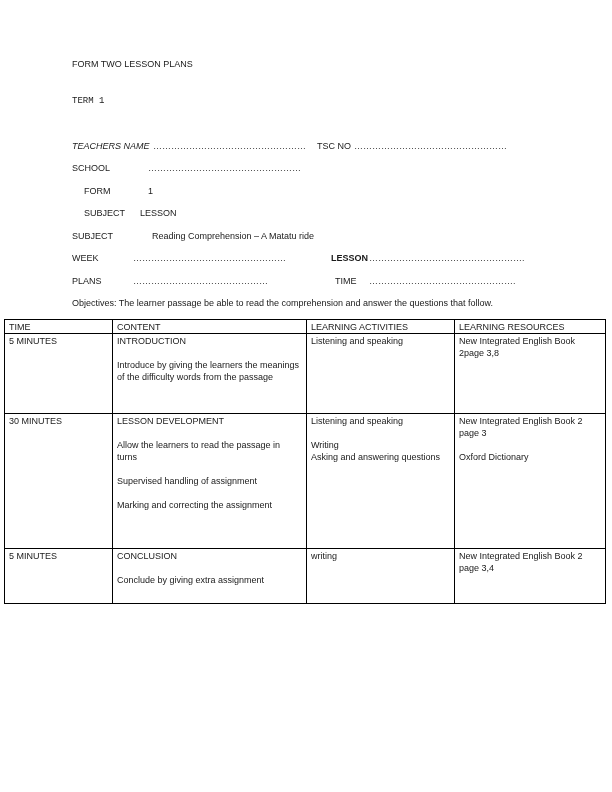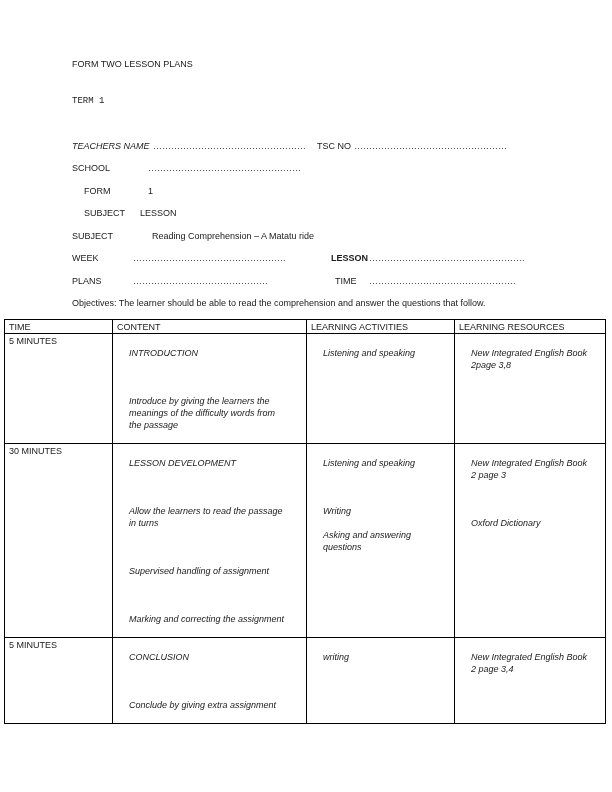--- a/index.html
+++ b/index.html
@@ -11,21 +11,21 @@
   .dots { letter-spacing: 0px; color: #333; }
   table.plan {
     position: absolute; left: 4px; top: 319px; width: 601px;
     border-collapse: collapse; table-layout: fixed;
   }
   table.plan td, table.plan th {
     border: 1px solid #000; vertical-align: top; text-align: left;
     font-weight: normal; padding: 1px 4px 0 4px; line-height: 12px; font-size: 9px;
   }
   table.plan th { height: 12px; }
-  .para { margin: 12px; font-style: italic; }
+  .para { margin: 0; }
   .gap { height: 12px; }
 </style>
 </head>
 <body>
 
 <div class="line" style="left:72px; top:59px;">FORM TWO LESSON PLANS</div>
 <div class="line" style="left:72px; top:96px;font-family:Liberation Mono, monospace;">TERM 1</div>
 
 <div class="line" style="left:72px; top:141px;font-style:italic;">TEACHERS NAME</div>
 <div class="line dots" style="left:153px; top:141px;">……………………………………………</div>
@@ -47,21 +47,21 @@
 <div class="line" style="left:72px; top:253px;">WEEK</div>
 <div class="line dots" style="left:133px; top:253px;">……………………………………………</div>
 <div class="line" style="left:331px; top:253px;font-weight:bold;">LESSON</div>
 <div class="line dots" style="left:369px; top:253px;">…………………………………………….</div>
 
 <div class="line" style="left:72px; top:276px;">PLANS</div>
 <div class="line dots" style="left:133px; top:276px;">………………………………………</div>
 <div class="line" style="left:335px; top:276px;">TIME</div>
 <div class="line dots" style="left:369px; top:276px;">………………………………………….</div>
 
-<div class="line" style="left:72px; top:298px;">Objectives: The learner should be able to read the comprehension and answer the questions that follow.</div>
+<div class="line" style="left:72px; top:298px;">Objectives: The learner passage be able to read the comprehension and answer the questions that follow.</div>
 
 <table class="plan">
   <colgroup>
     <col style="width:108px">
     <col style="width:194px">
     <col style="width:148px">
     <col style="width:151px">
   </colgroup>
   <tbody>
       <tr>

